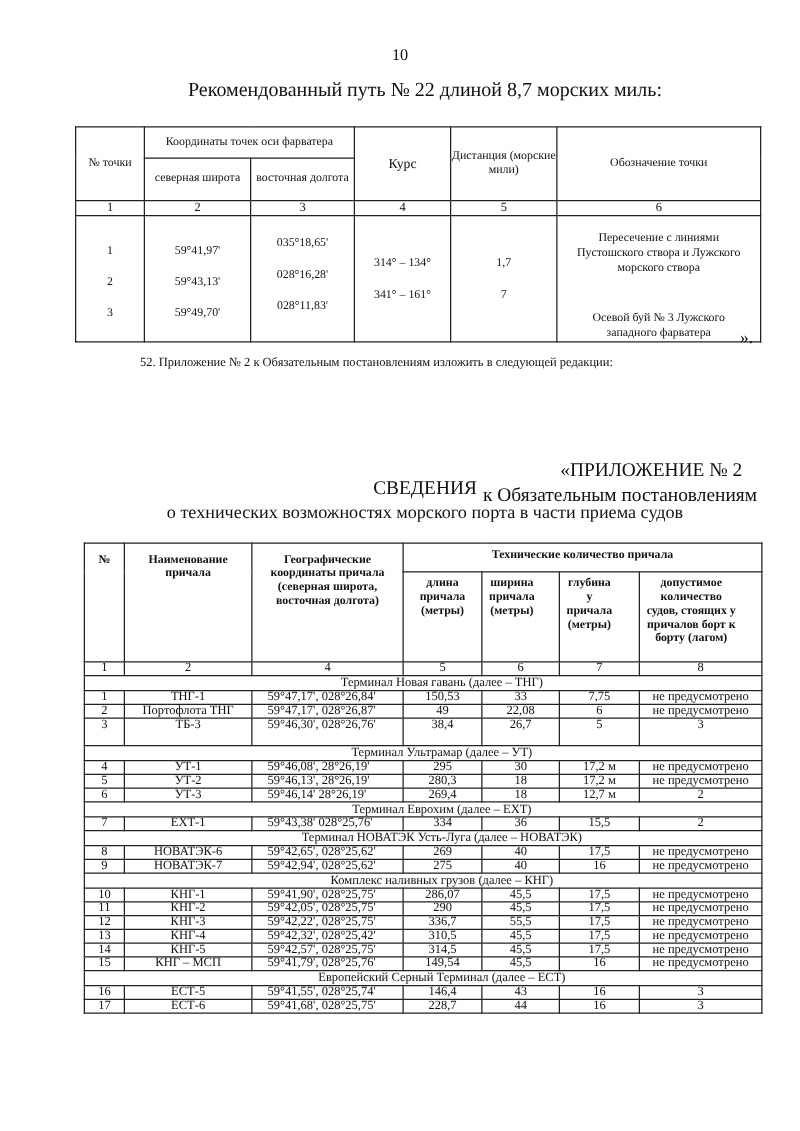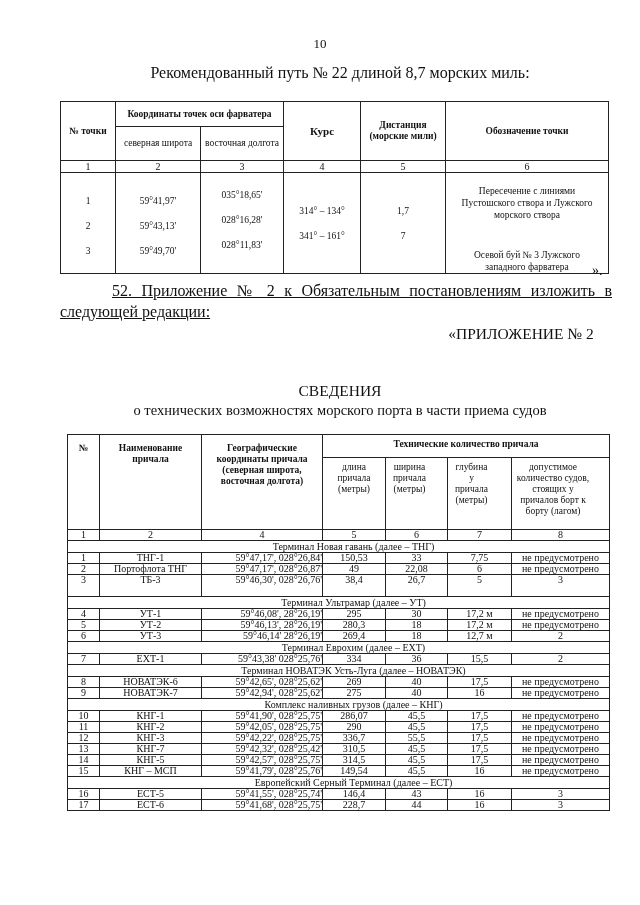--- a/index.html
+++ b/index.html
@@ -5,39 +5,39 @@
   html, body { margin:0; padding:0; background:#fff; }
   body { width:640px; height:905px; position:relative; overflow:hidden;
          font-family:"Liberation Serif", serif; color:#111; }
   .abs { position:absolute; }
   .pagenum { left:0; width:640px; top:36px; text-align:center; font-size:13px; }
   .heading1 { left:0; width:680px; top:64px; text-align:center; font-size:16px; }
   table { border-collapse:collapse; position:absolute; table-layout:fixed; }
   td, th { border:1px solid #222; padding:0; text-align:center; vertical-align:middle; }
   
   #t1 { left:60px; top:101px; width:548px; font-size:9.5px; }
-  #t1 th { font-weight:bold; font-size:9.5px; line-height:11px; }
+  #t1 th { font-weight:normal; font-size:9.5px; line-height:11px; }
   #t1 .sub { font-weight:normal; }
   #t1 .numrow td { height:11px; font-size:10px; line-height:10px; }
   #t1 .data td { vertical-align:top; font-size:9.5px; line-height:12px; padding-top:6px; }
   .quote-close { left:592px; top:263px; font-size:14px; }
-  .para { left:60px; width:552px; top:280px; font-size:16px; line-height:21px; text-indent:52px; text-align:justify;text-decoration:underline; }
+  .para { left:60px; width:552px; top:280px; font-size:10px; line-height:21px; text-indent:52px; text-align:justify; }
   .appendix { left:380px; width:232px; top:324px; font-size:15.5px; line-height:20px; text-align:center; }
-  .appendix .l1 { padding-left:50px; }
+  .appendix .l1 { padding-left:50px;margin-top:43px; }
   .svedeniya { left:0; width:680px; top:382px; text-align:center; font-size:15.5px; }
   .subtitle { left:0; width:680px; top:402px; text-align:center; font-size:14.5px; }
   
   #t2 { left:67px; top:434px; width:542px; font-size:9.5px; }
   #t2 th { font-weight:bold; font-size:9.5px; line-height:11px; vertical-align:top; padding-top:8px; }
-  #t2 th.sub { font-weight:normal; padding-top:4px; line-height:11px; }
+  #t2 th.sub { font-weight:bold; padding-top:4px; line-height:11px; }
   #t2 .numrow td { height:10px; font-size:10px; line-height:10px; }
   #t2 .sec td { height:11px; font-size:10px; line-height:11px; text-align:center; padding-left:30px; }
   #t2 .row td { height:10px; font-size:10px; line-height:10px; }
   #t2 .row.tall td { height:21px; vertical-align:top; }
-  #t2 td.coord { text-align:right; padding-left:12px; }
+  #t2 td.coord { text-align:left; padding-left:12px; }
 </style>
 </head>
 <body>
 
 <div class="abs pagenum">10</div>
 <div class="abs heading1">Рекомендованный путь № 22 длиной 8,7 морских миль:</div>
 
 <table id="t1">
   <colgroup>
     <col style="width:55px">
@@ -97,20 +97,21 @@
     </td>
   </tr>
 </tbody>
   </table>
 
 <div class="abs quote-close">».</div>
 <div class="abs para">52. Приложение № 2 к Обязательным постановлениям изложить в следующей редакции:</div>
 
 <div class="abs appendix">
   <div class="l1">«ПРИЛОЖЕНИЕ № 2</div>
+  <div>к Обязательным постановлениям</div>
 </div>
 
 <div class="abs svedeniya">СВЕДЕНИЯ</div>
 <div class="abs subtitle">о технических возможностях морского порта в части приема судов</div>
 
 <table id="t2">
   <colgroup>
     <col style="width:32px">
       <col style="width:102px">
       <col style="width:121px">
@@ -264,21 +265,21 @@
     <td>12</td>
     <td>КНГ-3</td>
     <td class="coord">59°42,22', 028°25,75'</td>
     <td>336,7</td>
     <td>55,5</td>
     <td>17,5</td>
     <td>не предусмотрено</td>
   </tr>
   <tr class="row">
     <td>13</td>
-    <td>КНГ-7</td>
+    <td>КНГ-4</td>
     <td class="coord">59°42,32', 028°25,42'</td>
     <td>310,5</td>
     <td>45,5</td>
     <td>17,5</td>
     <td>не предусмотрено</td>
   </tr>
   <tr class="row">
     <td>14</td>
     <td>КНГ-5</td>
     <td class="coord">59°42,57', 028°25,75'</td>

